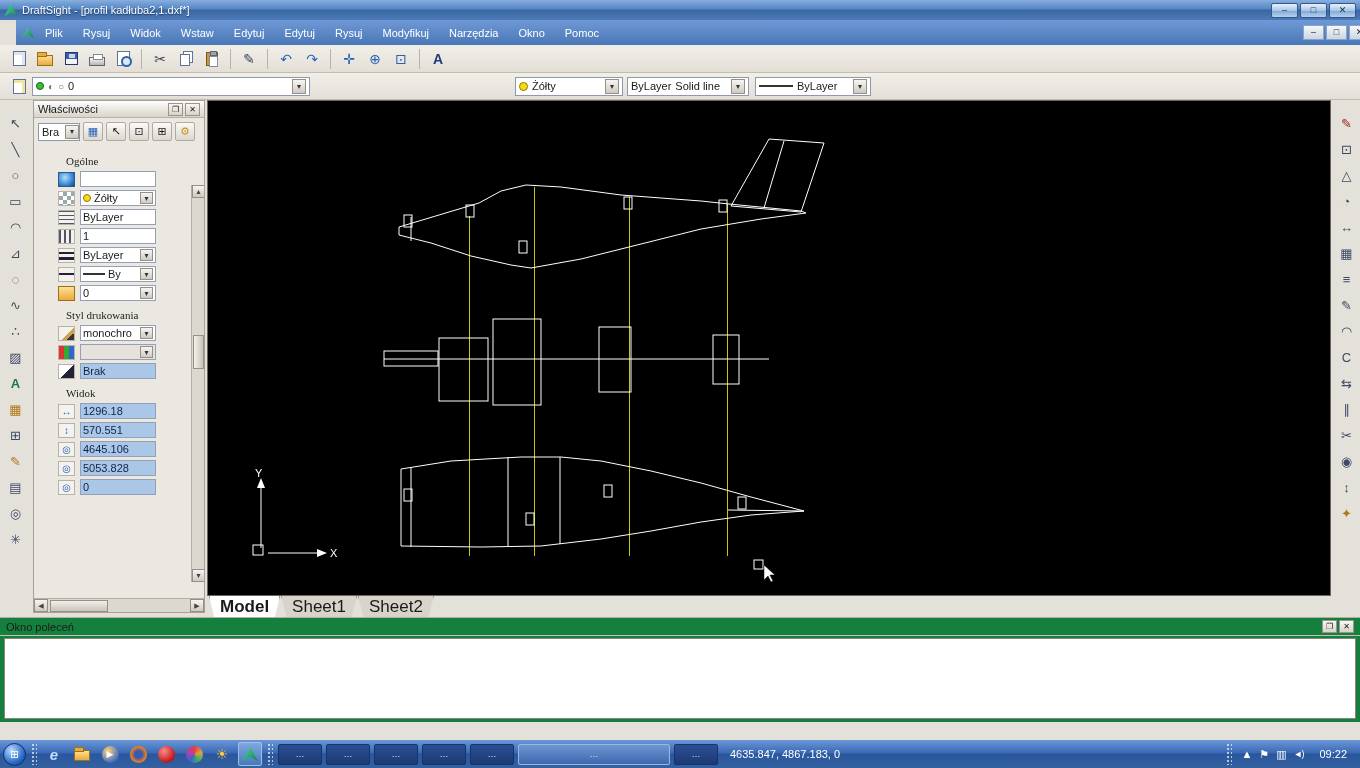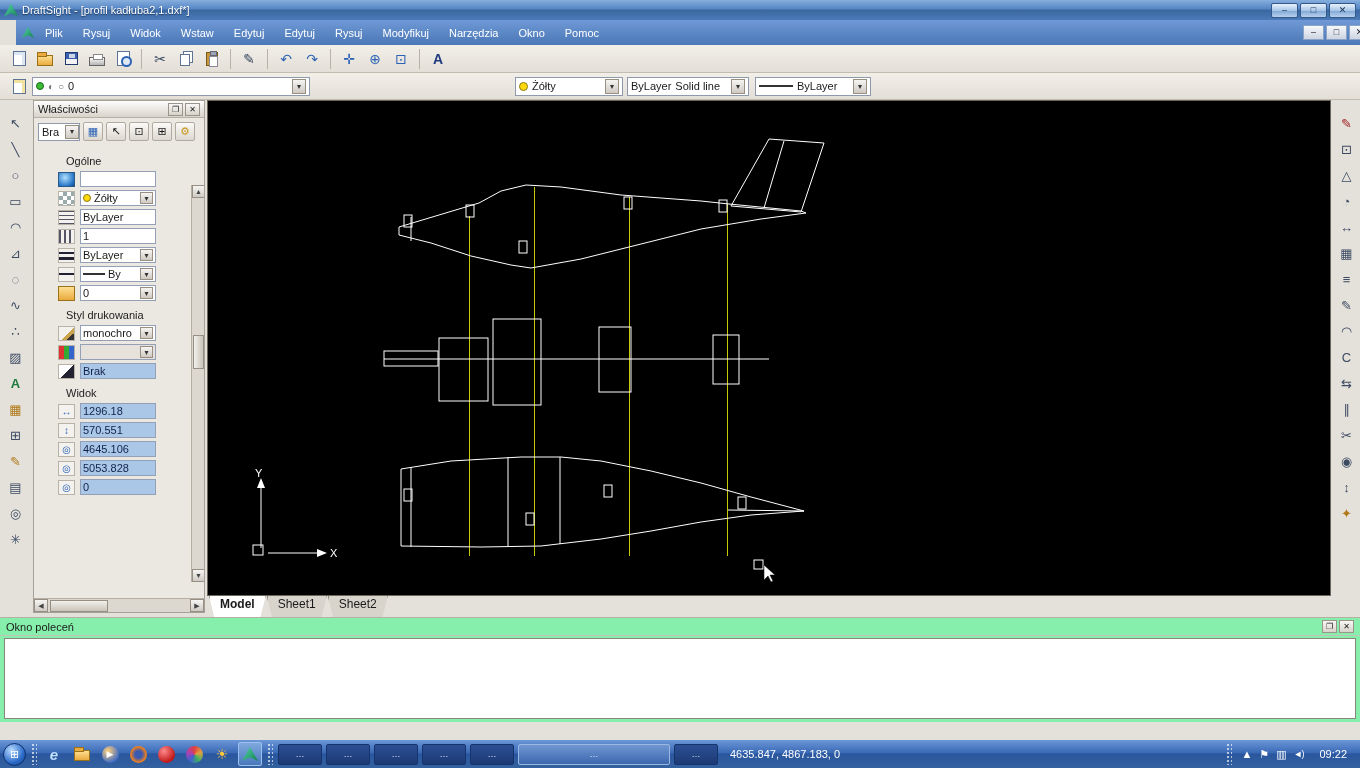--- a/index.html
+++ b/index.html
@@ -71,21 +71,21 @@
     background:#ebe8e2;border:1px solid #a6a198;display:flex;flex-direction:column;}
   .props-head{height:17px;background:linear-gradient(#fdfdfc,#d9d4cb);border-bottom:1px solid #b5afa4;
     display:flex;align-items:center;padding:0 4px;font-size:11px;}
   .phbtn{width:15px;height:13px;border:1px solid #9a948a;background:linear-gradient(#f8f7f5,#d8d3ca);
     font-size:8px;line-height:11px;text-align:center;margin-left:2px;}
   .props-tools{display:flex;align-items:center;gap:3px;padding:4px 4px;}
   .pselbox{width:42px;height:18px;background:#fff;border:1px solid #8e99ad;display:flex;align-items:center;padding-left:3px;}
   .ptbtn{width:20px;height:19px;border:1px solid #b0aaa0;background:linear-gradient(#fbfaf8,#ddd8cf);
     display:grid;place-items:center;font-size:11px;border-radius:2px;}
   .props-body{position:relative;flex:1;overflow:hidden;padding:2px 14px 2px 6px;}
-  .sect-title{margin:8px 0 4px 26px;color:#222;}
+  .sect-title{margin:8px 0 4px 26px;color:#222;font-family:Liberation Serif, serif;}
   .prow{display:flex;align-items:center;gap:5px;margin:3px 0 3px 18px;}
   .pic{width:17px;height:15px;border:1px solid #b9b2a6;background:#f4f2ee;display:grid;place-items:center;font-size:10px;color:#345;}
   .pic-globe{background:radial-gradient(circle at 40% 35%,#aee0ff,#2a78c8 70%,#114a86);border-color:#2a5a8a;}
   .pic-checker{background:repeating-conic-gradient(#9aa 0 25%,#fff 0 50%) 0 0/8px 8px;}
   .pic-lines{background:repeating-linear-gradient(180deg,#556 0 1px,#f4f2ee 1px 4px);}
   .pic-weight{background:linear-gradient(180deg,#f4f2ee 0 3px,#223 3px 5px,#f4f2ee 5px 8px,#223 8px 11px,#f4f2ee 11px);}
   .pic-layer{background:linear-gradient(#ffe092,#e9aa3e);border-color:#9a7018;}
   .pic-pen{background:linear-gradient(135deg,#f4f2ee 55%,#caa34a 55% 75%,#333 75%);}
   .pic-palette{background:linear-gradient(90deg,#d33 0 33%,#3a3 33% 66%,#36c 66%);}
   .pic-contrast{background:linear-gradient(135deg,#fff 50%,#223 50%);}
@@ -101,25 +101,25 @@
   .hscroll{height:14px;background:#dcd8d0;border-top:1px solid #b5afa4;display:flex;align-items:center;}
   .hscroll .sa{width:14px;height:13px;background:linear-gradient(#f6f5f3,#cfcac2);border:1px solid #978f83;
     font-size:7px;text-align:center;line-height:11px;color:#444;}
   .hscroll .thumb{width:58px;height:12px;background:linear-gradient(#f2f0ec,#c9c4ba);border:1px solid #978f83;margin-left:2px;}
   .hspacer{flex:1;}
 
   
   .canvas-wrap{position:absolute;left:207px;top:100px;width:1124px;height:496px;background:#000;border:1px solid #6a665e;}
   .sheet-tabs{position:absolute;left:207px;top:596px;width:1124px;height:18px;display:flex;align-items:flex-start;gap:1px;padding-left:2px;}
   .stab{height:24px;padding:1px 10px 0;border:1px solid #8a857b;border-top:none;background:#d9d4cb;
-    clip-path:polygon(0 0,100% 0,calc(100% - 6px) 100%,6px 100%);font-size:12px;}
+    clip-path:polygon(0 0,100% 0,calc(100% - 6px) 100%,6px 100%);font-size:17px;}
   .stab.active{background:#fff;font-weight:bold;}
 
   
-  .cmd{position:absolute;left:0;top:617px;width:1360px;height:105px;background:#86efac;border-top:1px solid #b5afa4;}
+  .cmd{position:absolute;left:0;top:617px;width:1360px;height:105px;background:#15803d;border-top:1px solid #b5afa4;}
   .cmd-head{height:18px;display:flex;align-items:center;padding:0 6px;border-bottom:1px solid #c6c1b7;}
   .cmd-body{position:absolute;left:4px;top:20px;width:1352px;height:81px;background:#fff;border:1px solid #8a857b;}
 
   
   .taskbar{position:absolute;left:0;top:740px;width:1360px;height:28px;
     background:linear-gradient(#6b97d8 0%,#3b6ab6 45%,#2a569e 50%,#34619f 100%);
     display:flex;align-items:center;padding:0 3px;gap:4px;color:#fff;}
   .orb{width:23px;height:23px;border-radius:50%;border:1px solid #10306a;
     background:radial-gradient(circle at 35% 30%,#b9dcff,#2a6ac8 62%,#123a80);
     display:grid;place-items:center;color:#fff;font-size:11px;}

